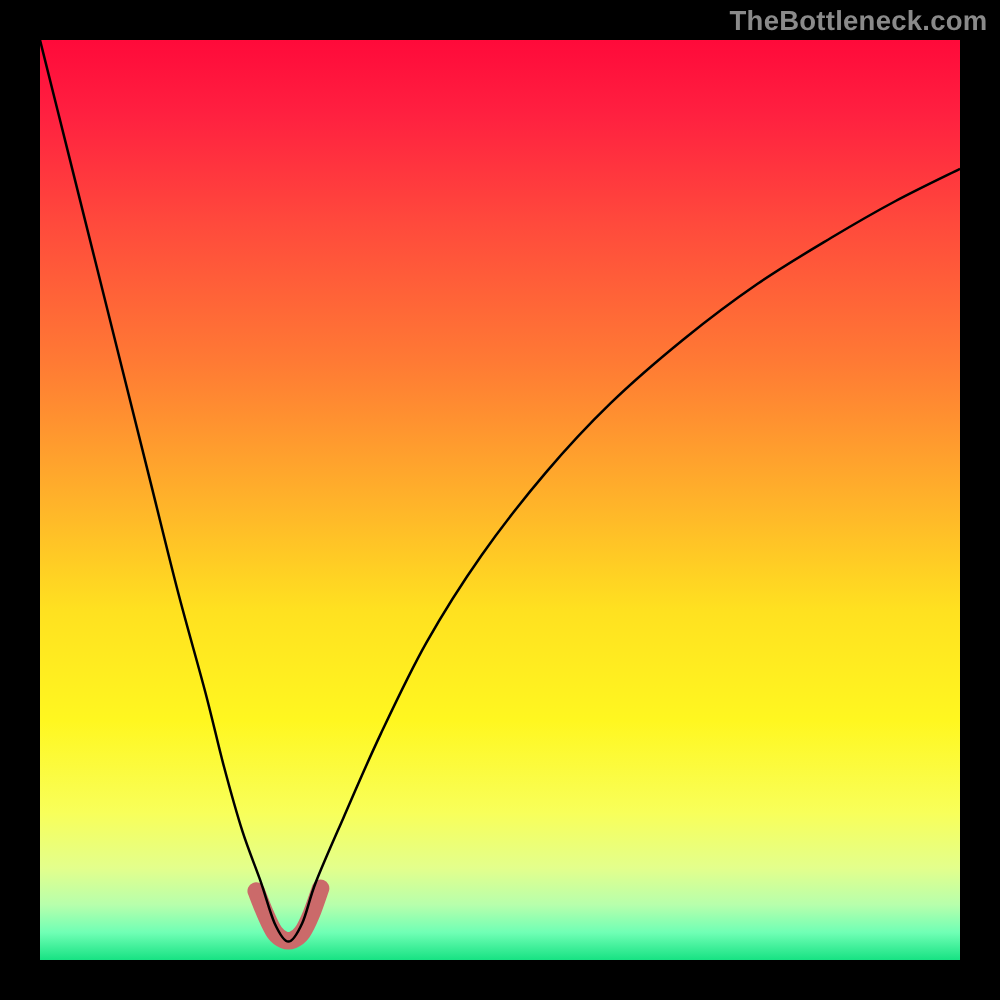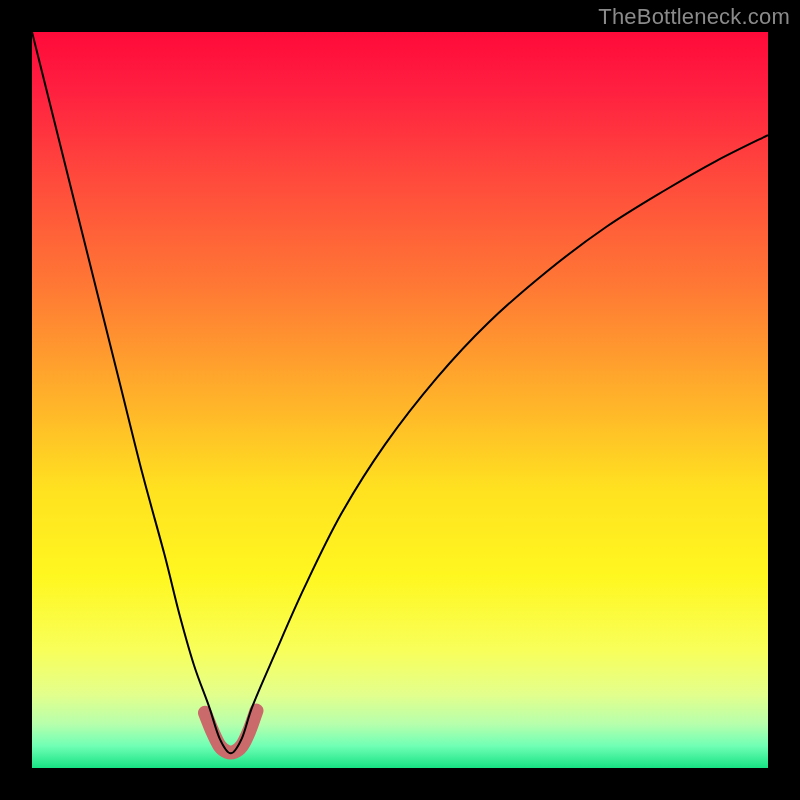--- a/index.html
+++ b/index.html
@@ -10,20 +10,21 @@
     background: #000;
     overflow: hidden;
   }
   .frame {
     position: absolute;
     left: 0;
     top: 0;
     width: 800px;
     height: 800px;
     background: #000;
+    font-weight: bold;
   }
   .plot {
     position: absolute;
     left: 32px;
     top: 32px;
     width: 736px;
     height: 736px;
     overflow: hidden;
   }
   .gradient {

